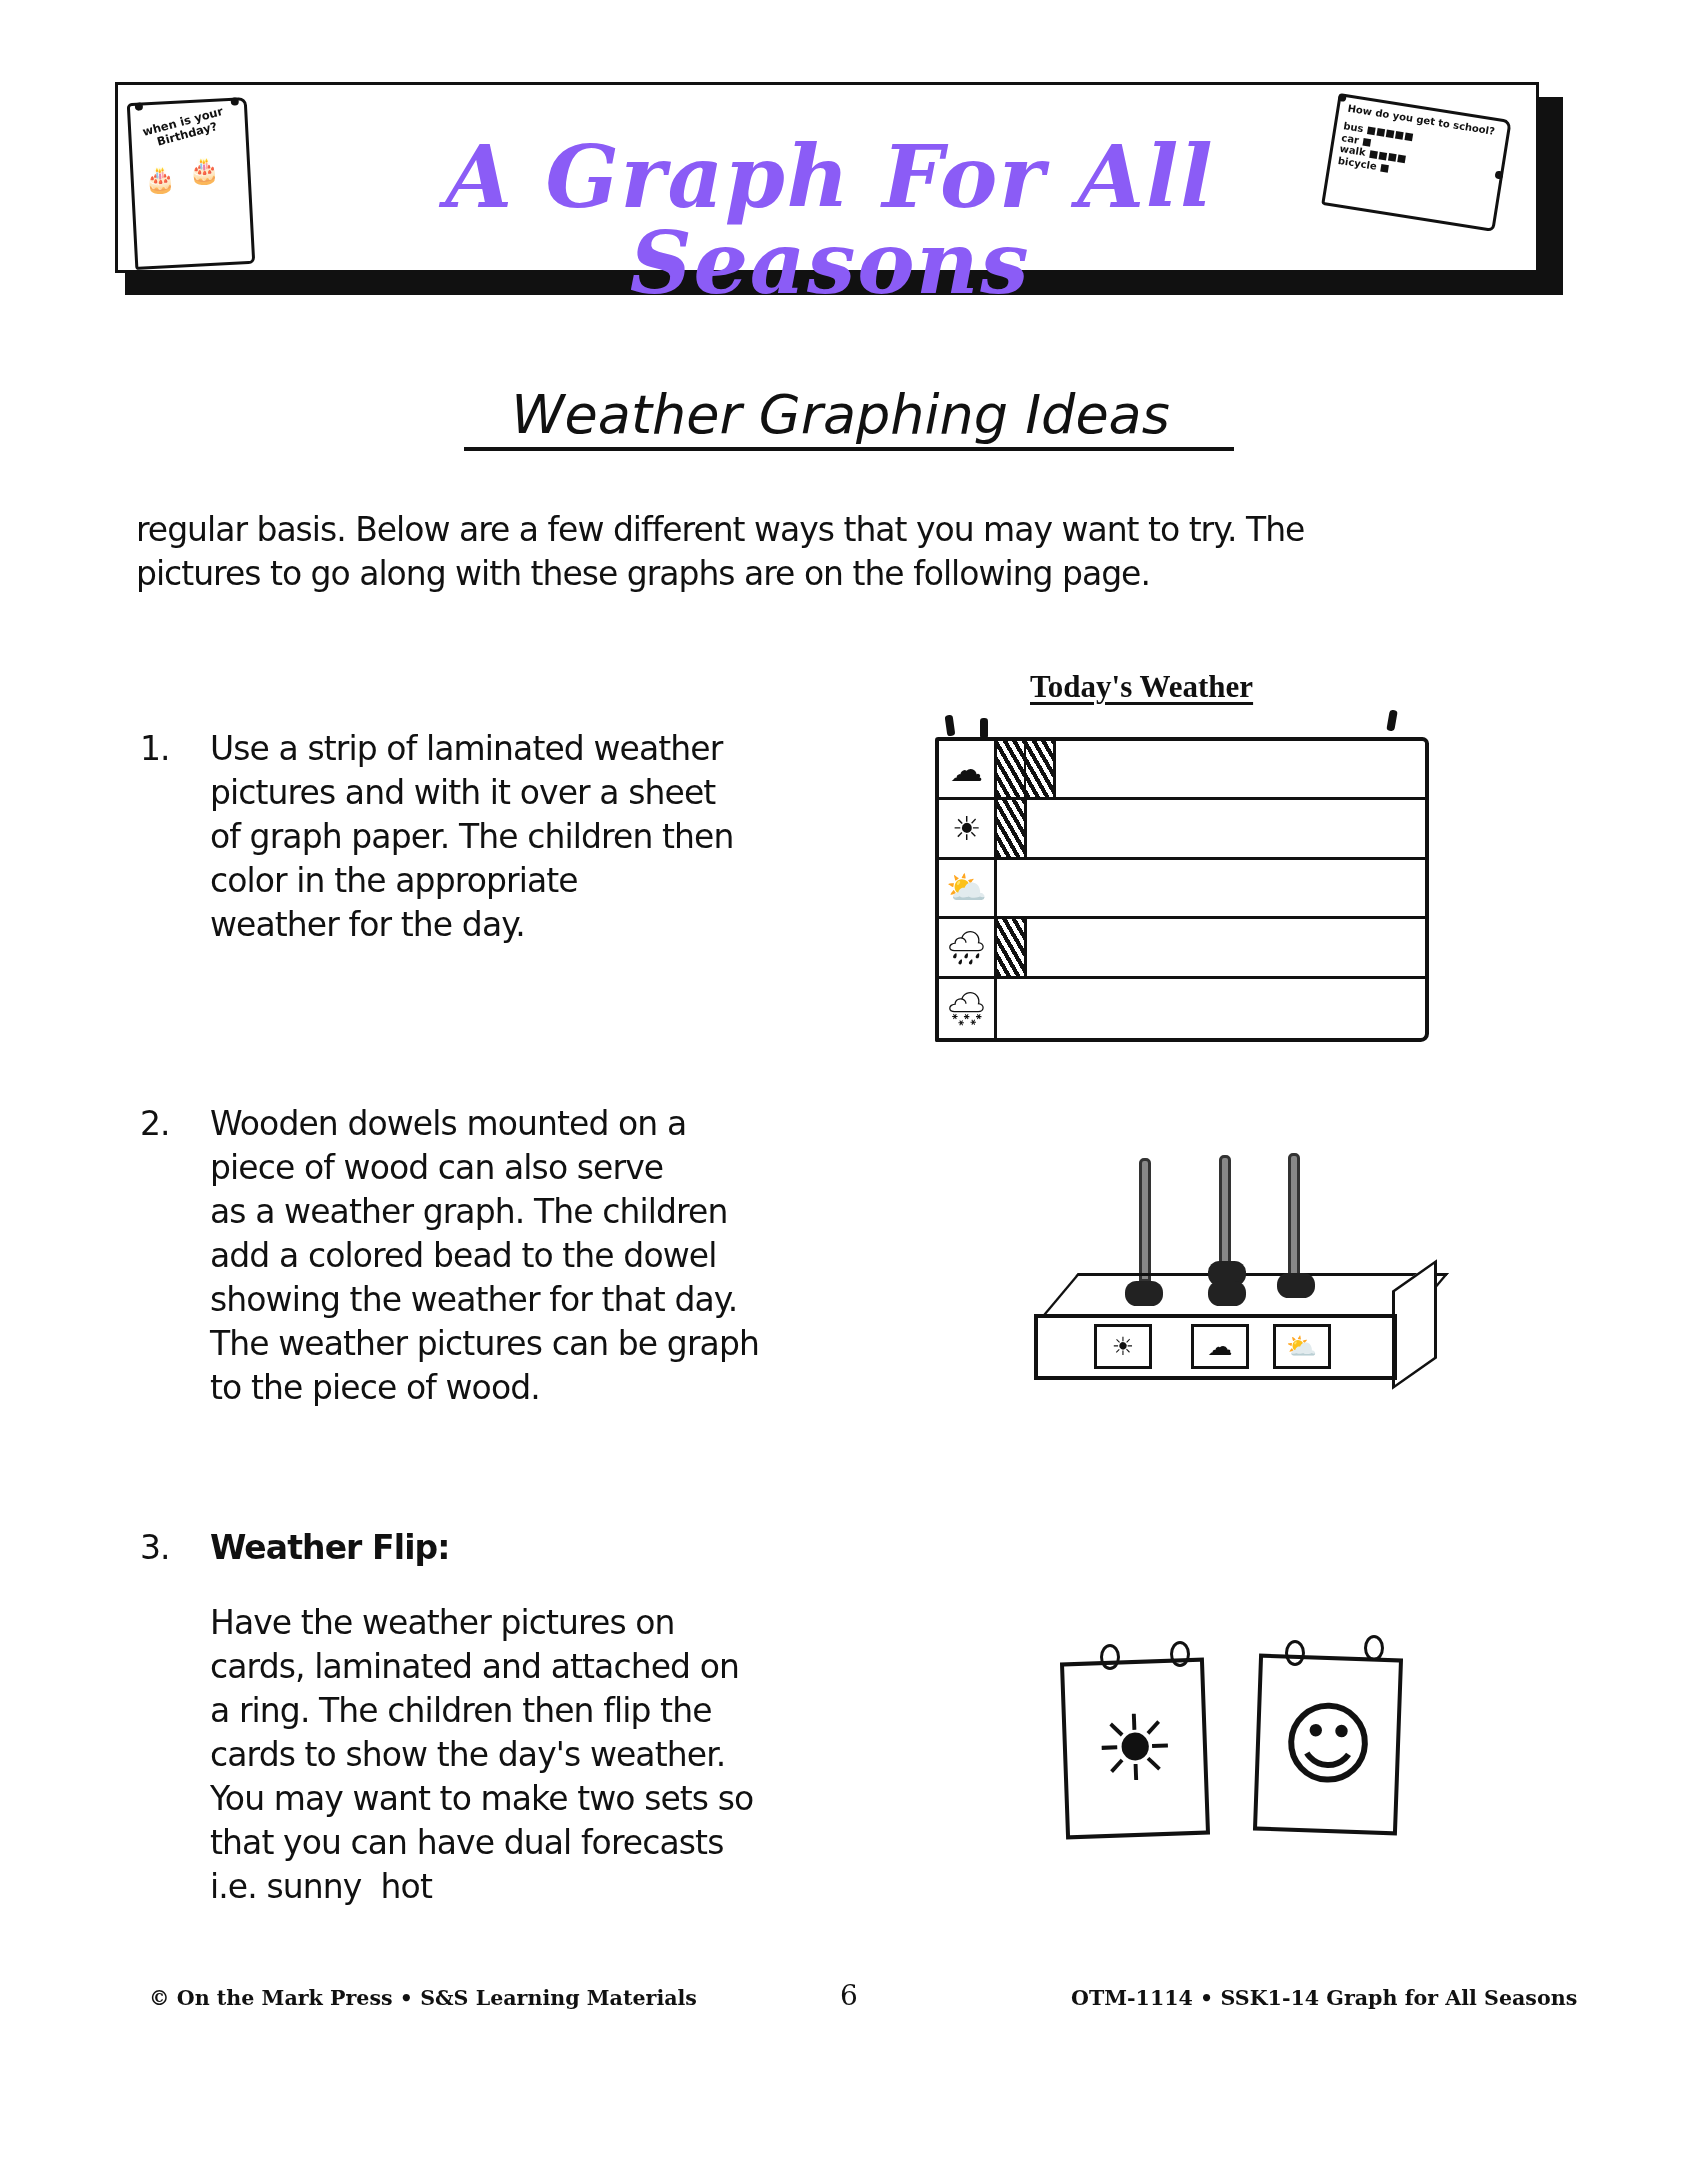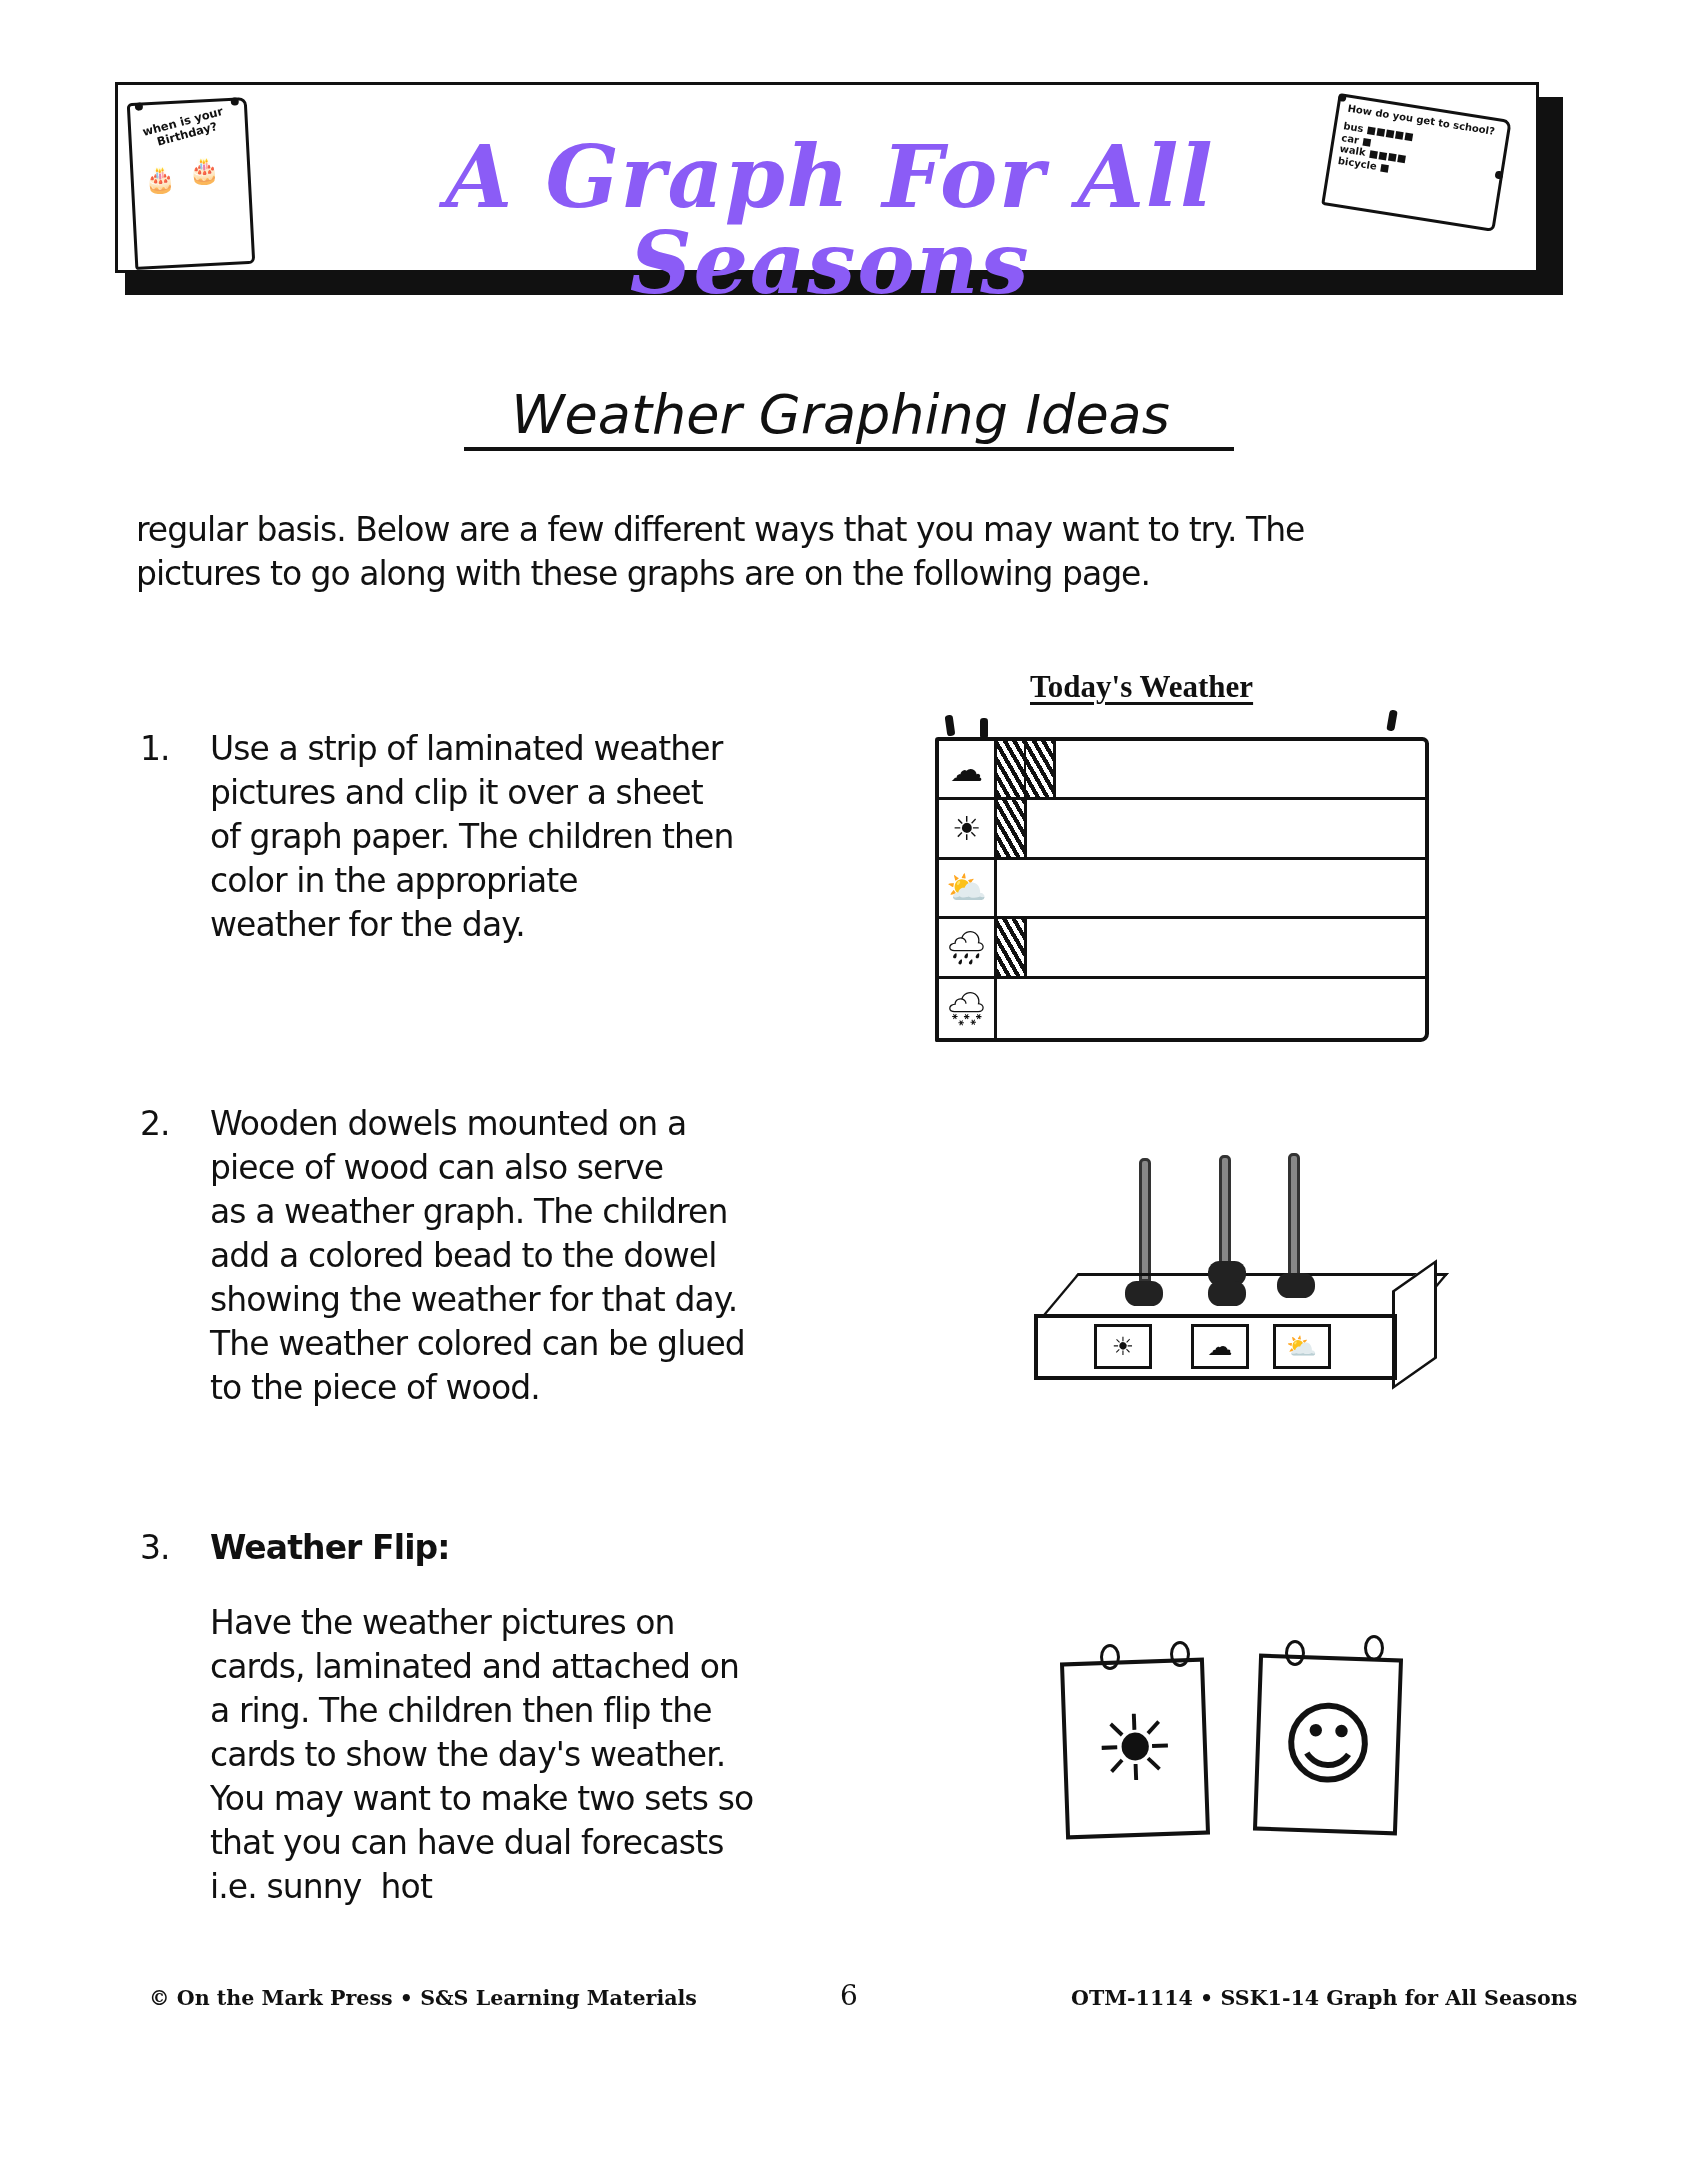--- a/index.html
+++ b/index.html
@@ -101,21 +101,21 @@
 
 <div class="intro">
   <div>regular basis. Below are a few different ways that you may want to try. The</div>
   <div>pictures to go along with these graphs are on the following page.</div>
 </div>
 
 <div class="item" style="left:140px;top:727px">
   <div class="item-num">1.</div>
   <div class="item-body">
     <div>Use a strip of laminated weather</div>
-    <div>pictures and clip it over a sheet</div>
+    <div>pictures and with it over a sheet</div>
     <div>of graph paper. The children then</div>
     <div>color in the appropriate</div>
     <div>weather for the day.</div>
   </div>
 </div>
 
 <div class="graph-title">Today's Weather</div>
 <div class="graph-pin" style="left:946px;top:715px;transform:rotate(-8deg)"></div>
 <div class="graph-pin" style="left:980px;top:718px"></div>
 <div class="graph-pin" style="left:1388px;top:710px;transform:rotate(10deg)"></div>
@@ -142,21 +142,21 @@
 </div>
 
 <div class="item" style="left:140px;top:1102px">
   <div class="item-num">2.</div>
   <div class="item-body">
     <div>Wooden dowels mounted on a</div>
     <div>piece of wood can also serve</div>
     <div>as a weather graph. The children</div>
     <div>add a colored bead to the dowel</div>
     <div>showing the weather for that day.</div>
-    <div>The weather colored can be glued</div>
+    <div>The weather pictures can be graph</div>
     <div>to the piece of wood.</div>
   </div>
 </div>
 
 <div>
   <div class="dowel" style="left:1139px;top:1158px"></div>
   <div class="dowel" style="left:1219px;top:1155px"></div>
   <div class="dowel" style="left:1288px;top:1153px"></div>
   <div class="board-top"></div>
   <div class="board-side"></div>

